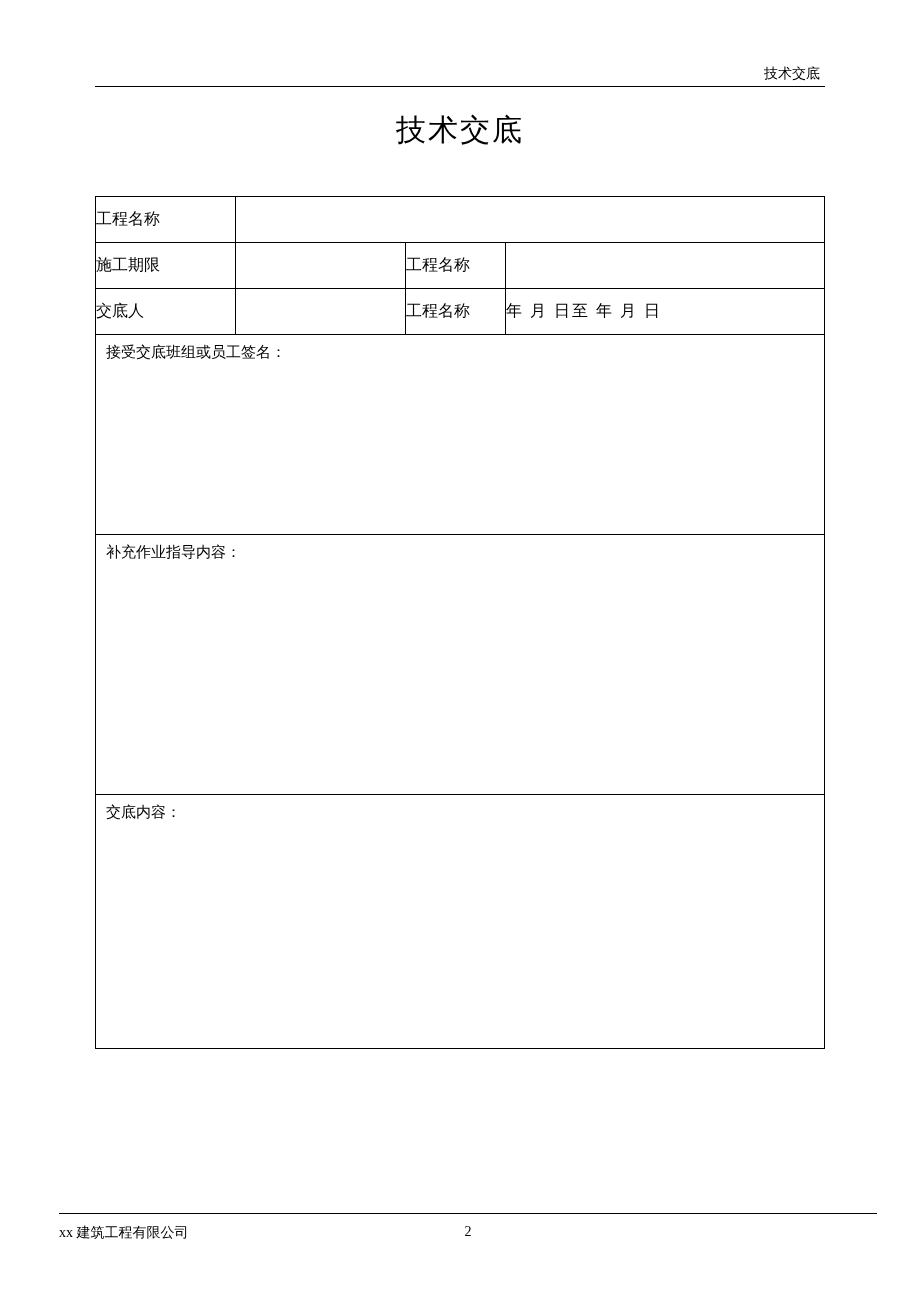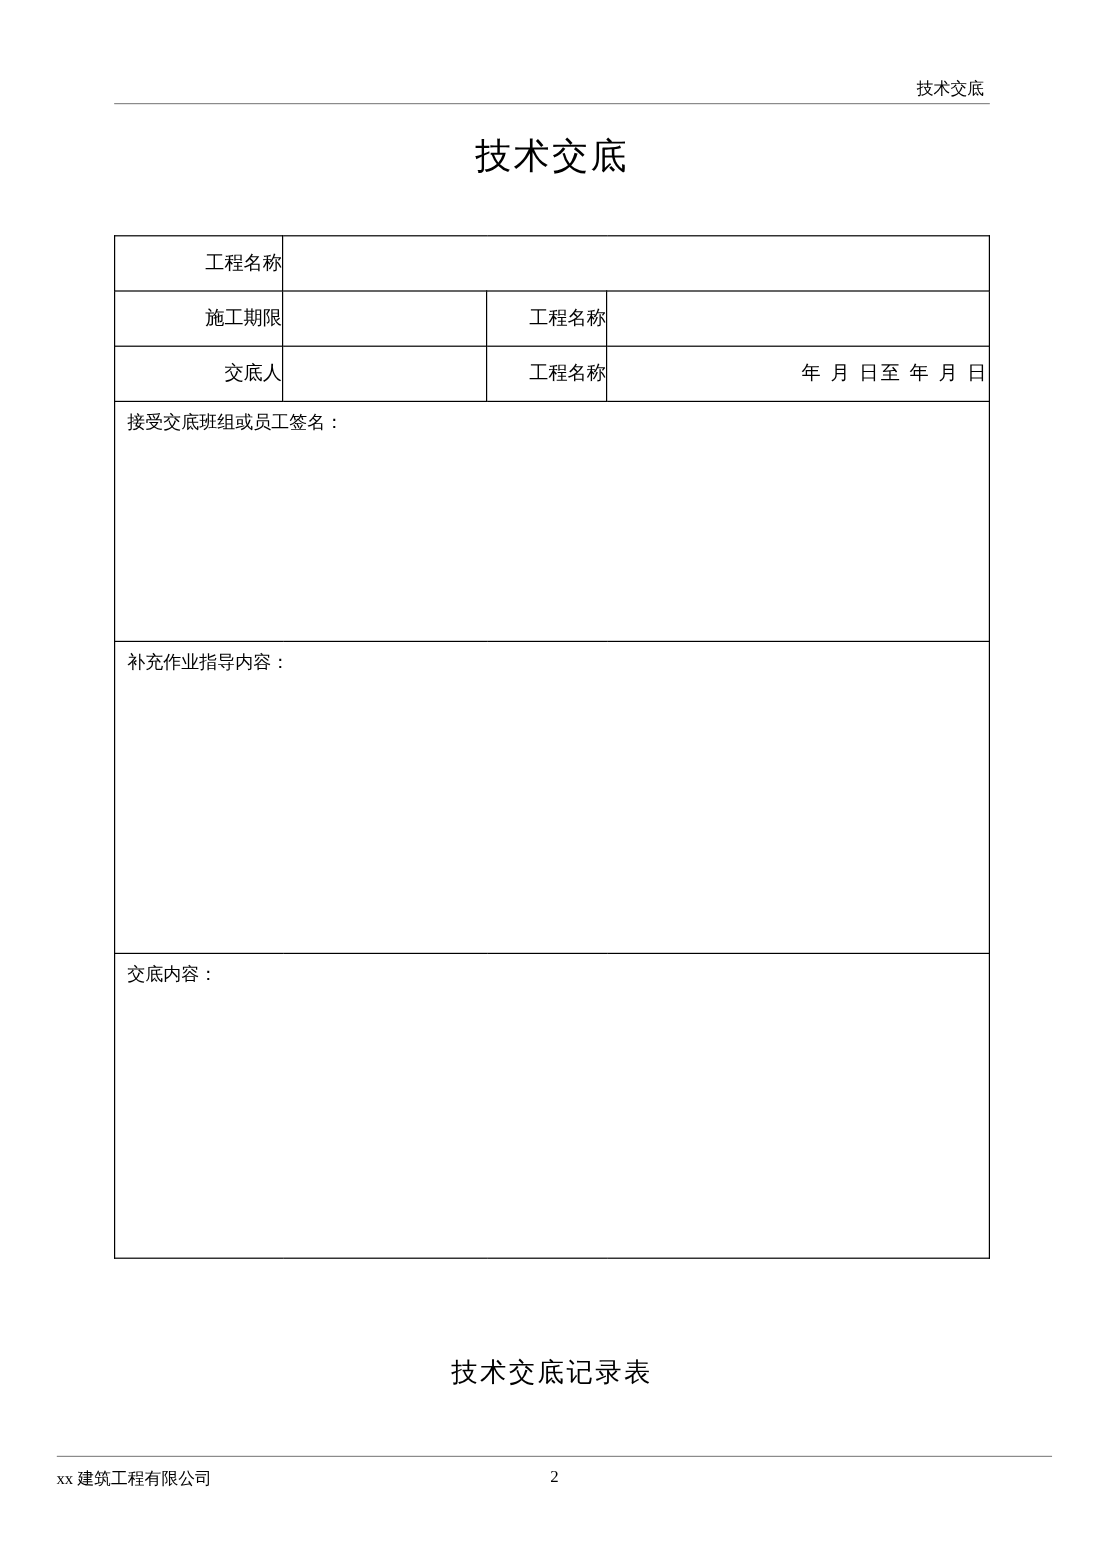--- a/index.html
+++ b/index.html
@@ -1,19 +1,18 @@
 <!DOCTYPE html>
 <html><head>
   <meta charset="utf-8">
   <style>
     * {
       margin: 0;
       padding: 0;
       box-sizing: border-box;
-      border-radius: 25px;
     }
     body {
       font-family: "SimSun", "宋体", serif;
       background: #ffffff;
       width: 920px;
       height: 1302px;
       position: relative;
       color: #000;
     }
     .page {
@@ -47,21 +46,21 @@
       border-collapse: collapse;
       font-size: 16px;
     }
     .form-table td {
       border: 1px solid #000;
       padding: 0;
       vertical-align: middle;
     }
     .row-header td {
       height: 46px;
-      text-align: right;
+      text-align: left;
     }
     .label-cell {
       width: 140px;
       text-align: center;
     }
     .mid-label {
       width: 100px;
       text-align: center;
     }
     .value-cell {
@@ -88,21 +87,21 @@
     .subtitle {
       text-align: center;
       font-size: 22px;
       margin-top: 80px;
       font-weight: normal;
       letter-spacing: 2px;
     }
     .footer {
       position: absolute;
       bottom: 60px;
-      left: 4px;
+      left: 16px;
       right: 0;
       padding: 0 43px;
       font-size: 14px;
       font-family: Liberation Serif, serif;
     }
     .footer-line {
       border-top: 1px solid #000;
       margin-bottom: 10px;
     }
     .footer-content {
@@ -152,21 +151,20 @@
     </tr>
     <tr>
       <td colspan="4" class="section-cell section-cell-tall">补充作业指导内容：</td>
     </tr>
     <tr>
       <td colspan="4" class="section-cell section-cell-medium">交底内容：</td>
     </tr>
   </tbody>
     </table>
 
-  <h2 class="subtitle">技术交底记录表</h2>
 
   <div class="footer">
     <div class="footer-line"></div>
     <div class="footer-content">
       <span class="footer-company">xx 建筑工程有限公司</span>
       <span class="footer-page">2</span>
     </div>
   </div>
 </div>
 

